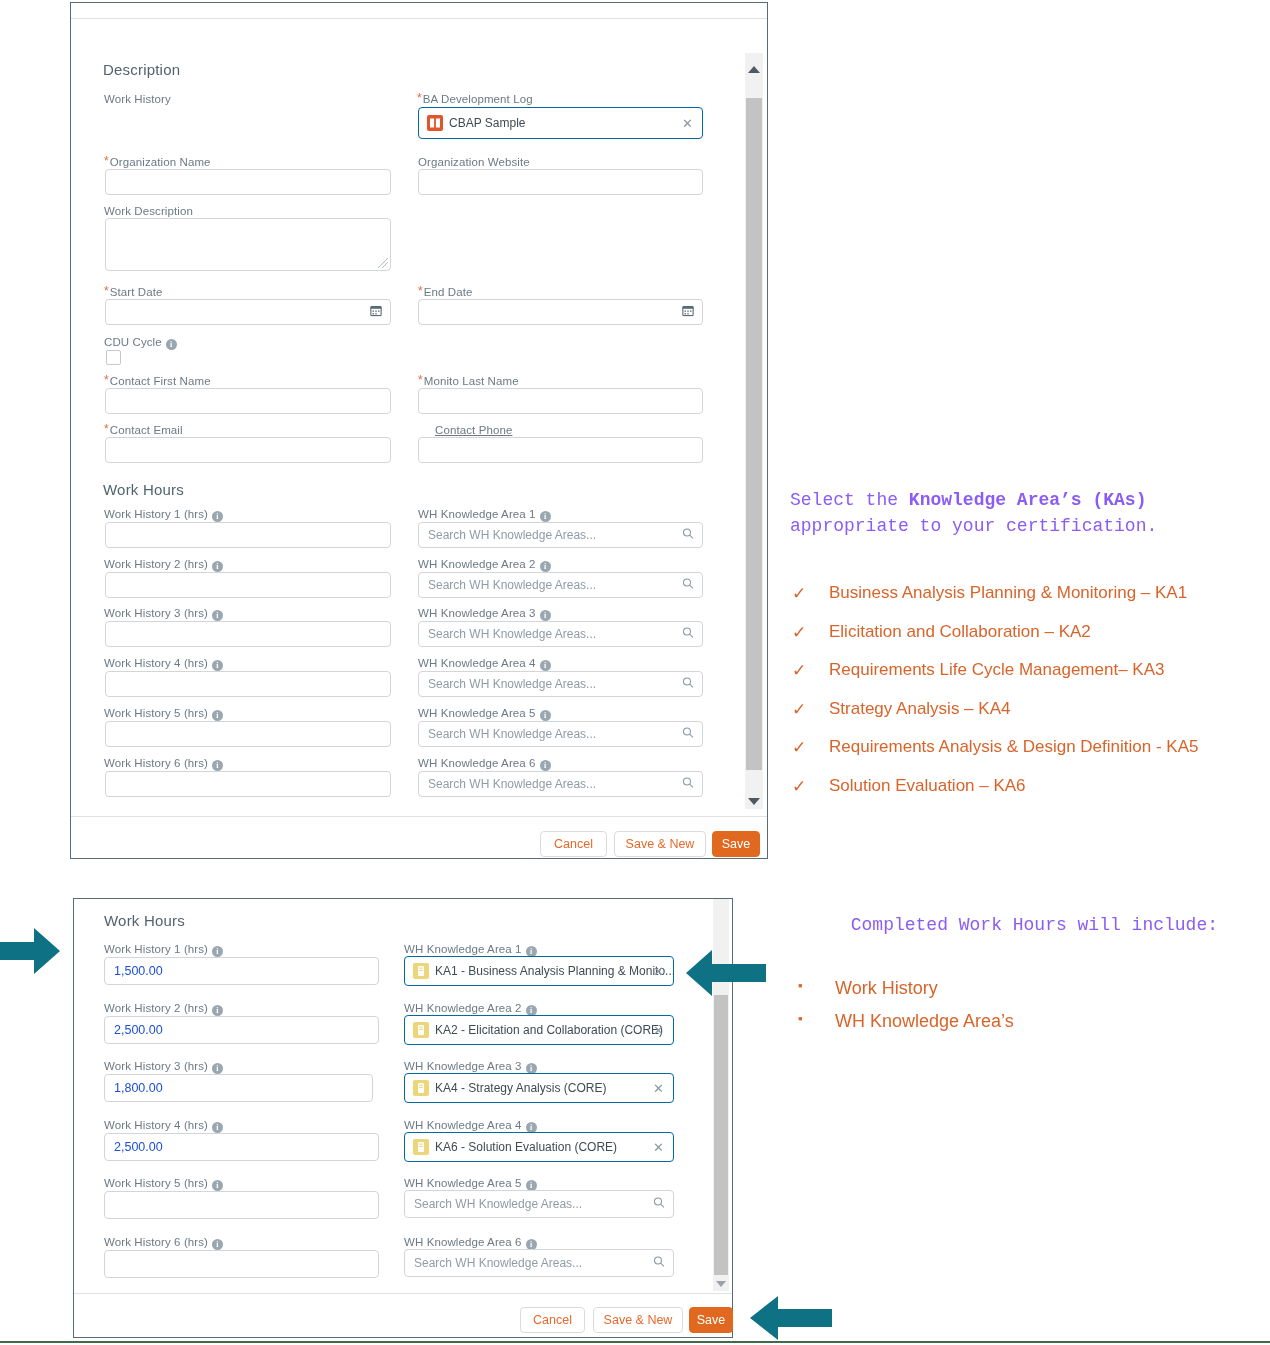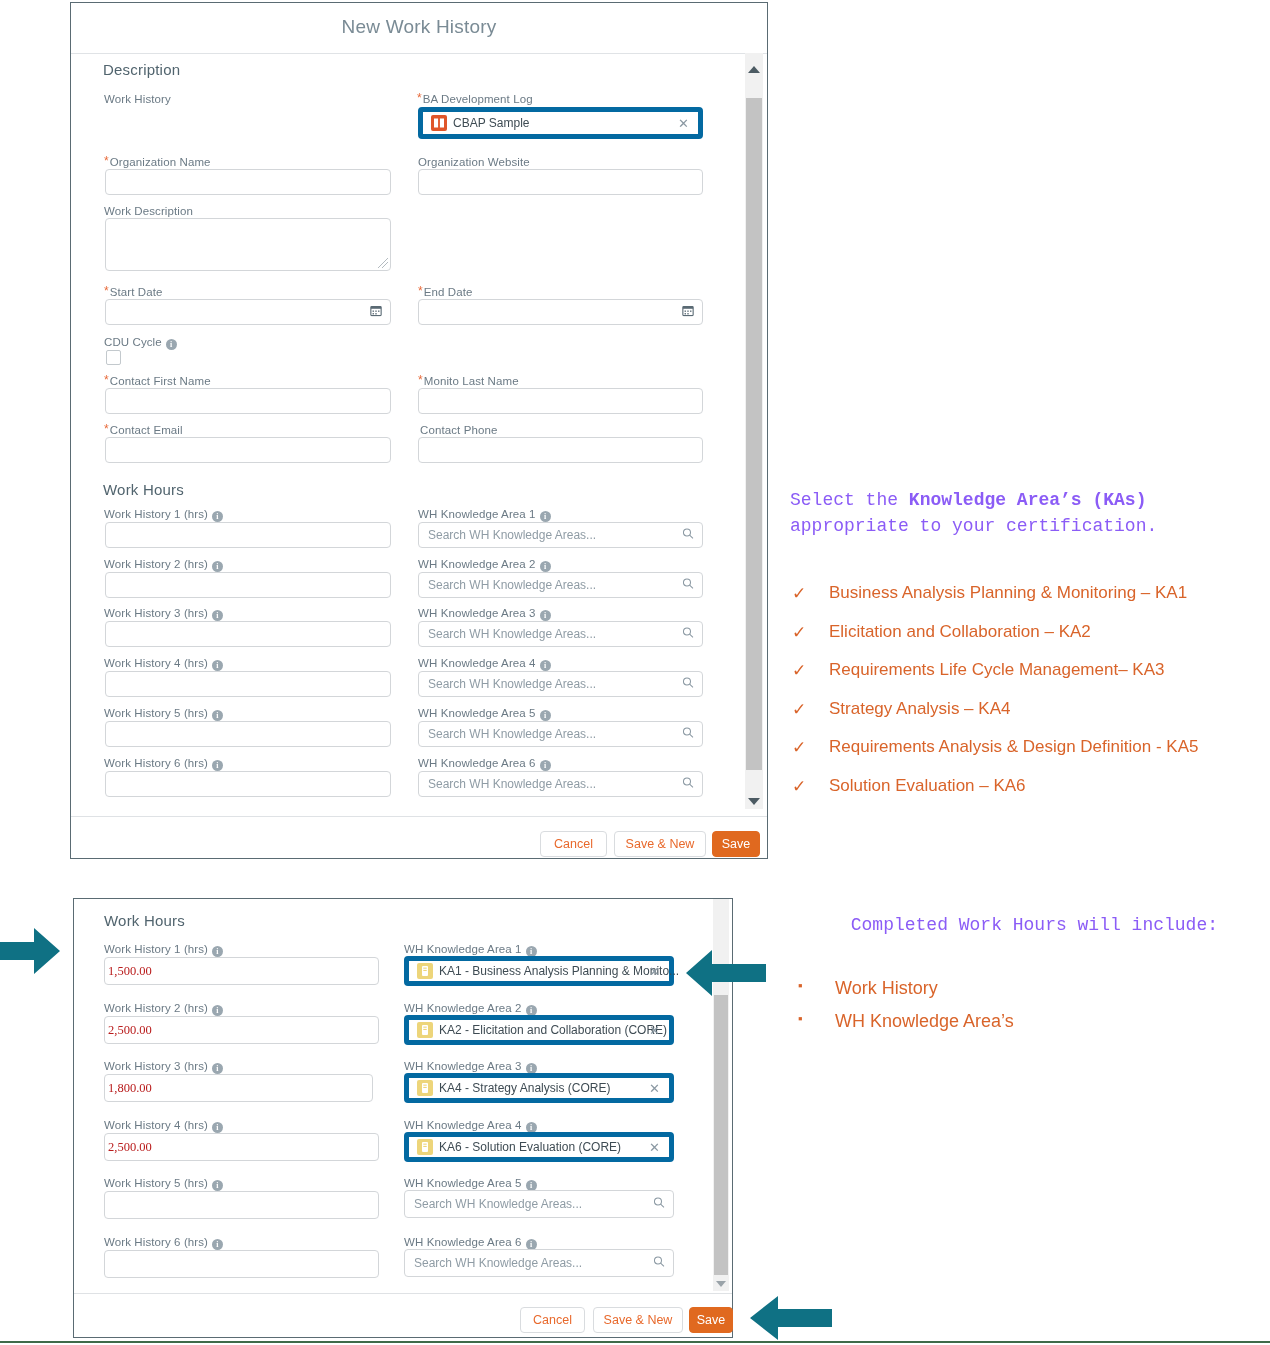--- a/index.html
+++ b/index.html
@@ -52,39 +52,39 @@
     height:26px;
     position:relative;
     font-size:12px;
     color:#3e4b53;
   }
   .inp .ph{
     position:absolute;left:9px;top:50%;transform:translateY(-50%);
     color:#8f9ca5;font-size:12px;white-space:nowrap;
   }
   .inp .val{
-    position:absolute;left:3px;top:50%;transform:translateY(-50%);
-    color:#b91c1c;font-size:12.5px;white-space:nowrap;font-family:Liberation Serif, serif;
+    position:absolute;left:9px;top:50%;transform:translateY(-50%);
+    color:#1d4ed8;font-size:12.5px;white-space:nowrap;
   }
   .inp .rico{
     position:absolute;right:8px;top:50%;transform:translateY(-50%);
     color:#8a98a2;
   }
 
   .info-i{
     display:inline-block;width:11px;height:11px;border-radius:50%;
     background:#9aa7b0;color:#fff;font-size:8px;line-height:11px;
     text-align:center;vertical-align:-1px;margin-left:4px;
     font-family:"Liberation Serif", serif;font-weight:bold;
   }
 
   
   .pill{
     box-sizing:border-box;
-    border:5px solid #0369a1;border-radius:4px;background:#fff;
+    border:1px solid #0369a1;border-radius:4px;background:#fff;
     height:30px;position:relative;
   }
   .pill .pico{
     position:absolute;left:8px;top:50%;transform:translateY(-50%);
     width:16px;height:16px;border-radius:2px;
   }
   .pill .ptext{
     position:absolute;left:30px;top:50%;transform:translateY(-50%);
     font-size:12px;color:#3e4b53;white-space:nowrap;overflow:hidden;
   }
@@ -124,21 +124,20 @@
 
   .arrow-teal{position:absolute;}
 
   .bottom-rule{position:absolute;left:0;top:1341px;width:1270px;height:2px;background:#3f6b4a;}
 </style>
 </head>
 <body>
 
 <div class="panel" style="left:70px;top:2px;width:698px;height:857px;">
 
-  <div class="panel-title">New Work History</div>
   <div class="panel-head-divider"></div>
 
   <div style="position:absolute;left:0;top:50px;width:673px;height:755px;overflow:hidden;">
 
     <div class="section-head" style="position:absolute;left:32px;top:8px;">Description</div>
 
     <div class="fld-label" style="position:absolute;left:33px;top:40px;">Work History</div>
 
     <div class="fld-label" style="position:absolute;left:346px;top:40px;">
       <span class="req">*</span><span>BA Development Log</span>
@@ -218,21 +217,21 @@
     <div class="fld-label" style="position:absolute;left:347px;top:322px;">
       <span class="req">*</span><span>Monito Last Name</span>
     </div>
     <div class="inp" style="position:absolute;left:347px;top:335px;width:285px;"></div>
 
     <div class="fld-label" style="position:absolute;left:33px;top:371px;">
       <span class="req">*</span><span>Contact Email</span>
     </div>
     <div class="inp" style="position:absolute;left:34px;top:384px;width:286px;"></div>
 
-    <div class="fld-label" style="position:absolute;left:349px;top:371px;">Contact Phone</div>
+    <div class="fld-label" style="position:absolute;left:364px;top:371px;text-decoration:underline;">Contact Phone</div>
     <div class="inp" style="position:absolute;left:347px;top:384px;width:285px;"></div>
 
     <div class="section-head" style="position:absolute;left:32px;top:428px;">Work Hours</div>
 
     <div id="top-wh-rows">
         <div class="fld-label" style="position: absolute; left: 33px; top: 455px;"><span>Work History 1 (hrs)</span><span class="info-i">i</span></div>
         <div class="inp" style="position: absolute; left: 34px; top: 469px; width: 286px;"></div>
         <div class="fld-label" style="position: absolute; left: 347px; top: 455px;"><span>WH Knowledge Area 1</span><span class="info-i">i</span></div>
         <div class="inp" style="position: absolute; left: 347px; top: 469px; width: 285px;">
           <span class="ph">Search WH Knowledge Areas...</span>

